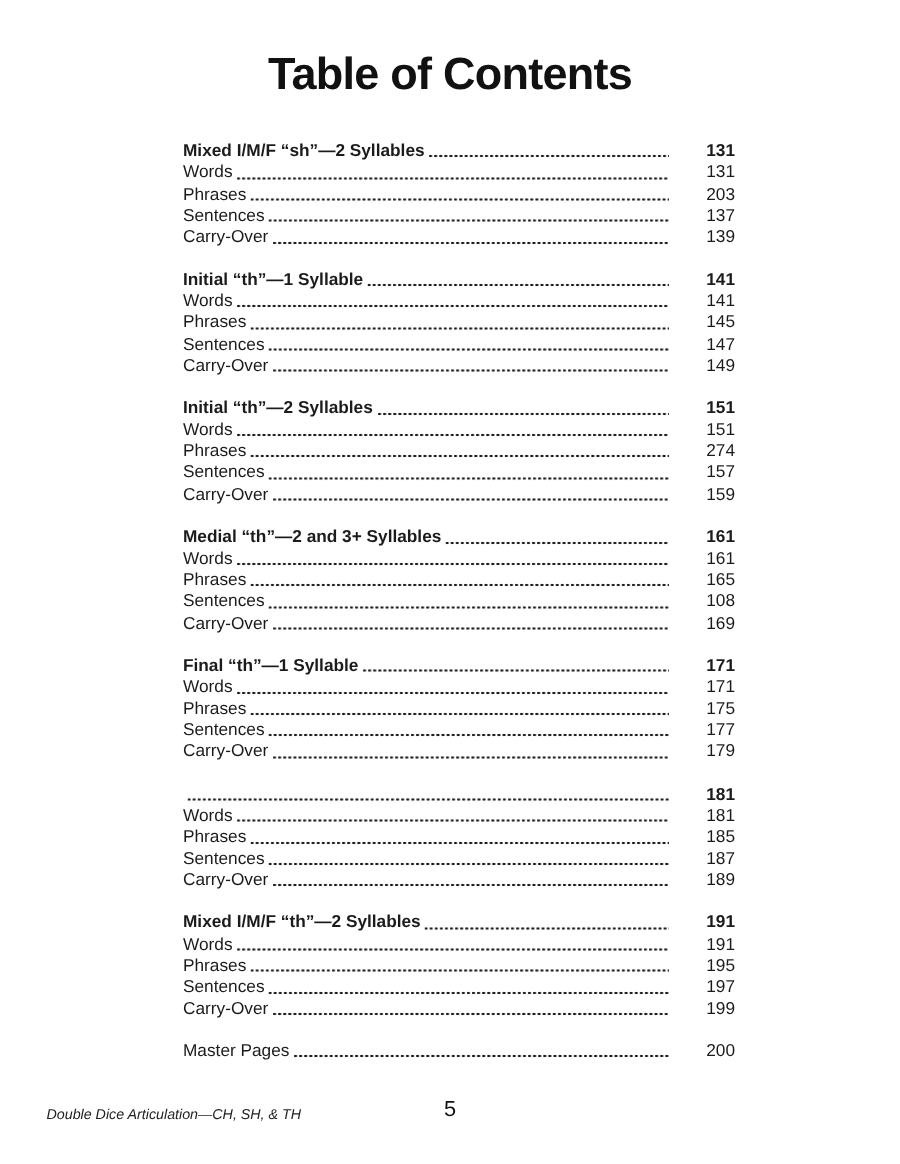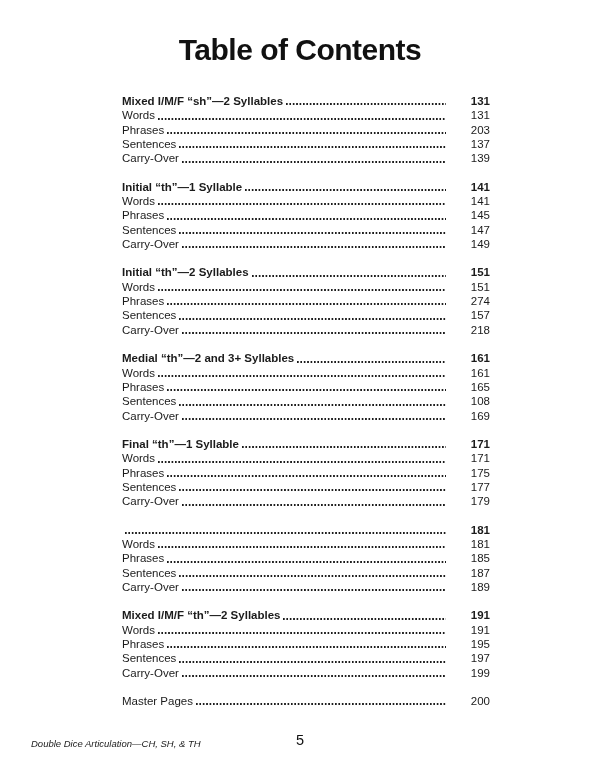--- a/index.html
+++ b/index.html
@@ -160,21 +160,21 @@
           <span class="pg">274</span>
         </div>
         <div class="row">
           <span class="label">Sentences</span>
           <span class="dots"></span>
           <span class="pg">157</span>
         </div>
         <div class="row">
           <span class="label">Carry-Over</span>
           <span class="dots"></span>
-          <span class="pg">218</span>
+          <span class="pg">159</span>
         </div>
       </div>
       <div class="section">
         <div class="row heading">
           <span class="label">Medial “th”—2 and 3+ Syllables</span>
           <span class="dots"></span>
           <span class="pg">161</span>
         </div>
         <div class="row">
           <span class="label">Words</span>

